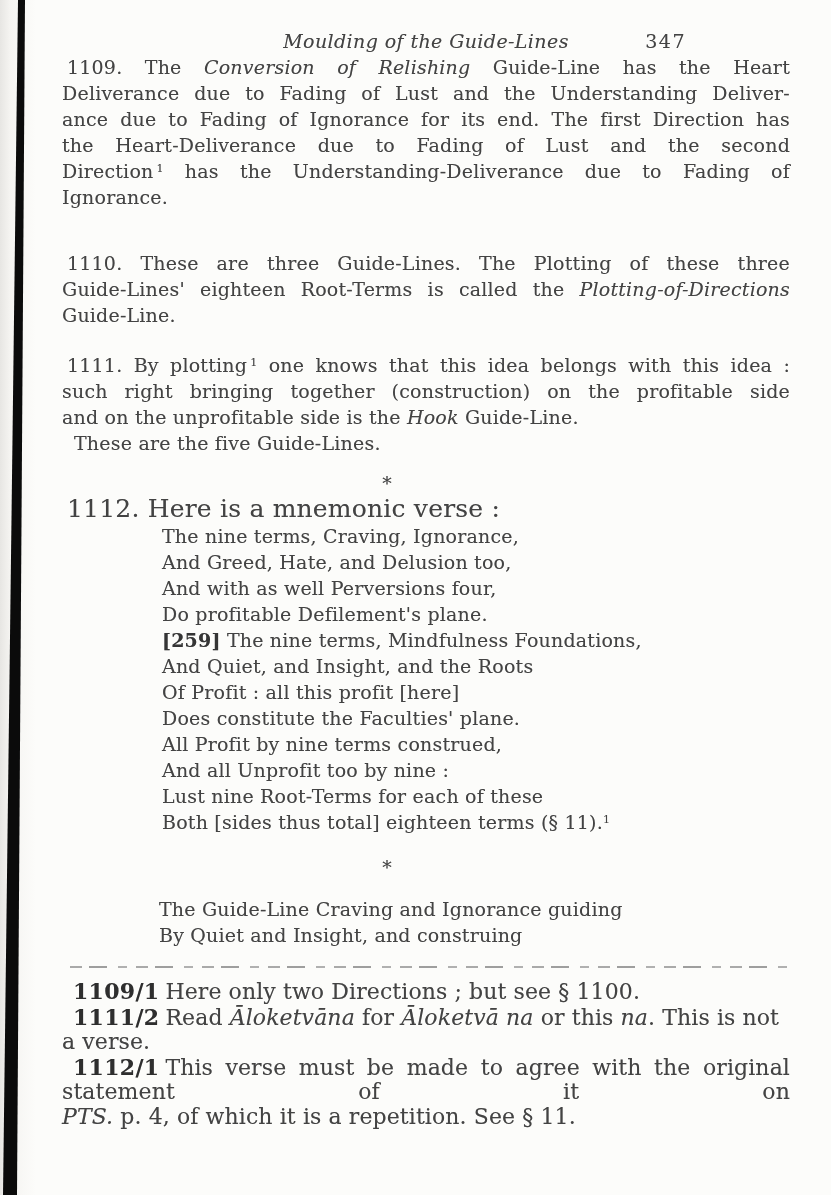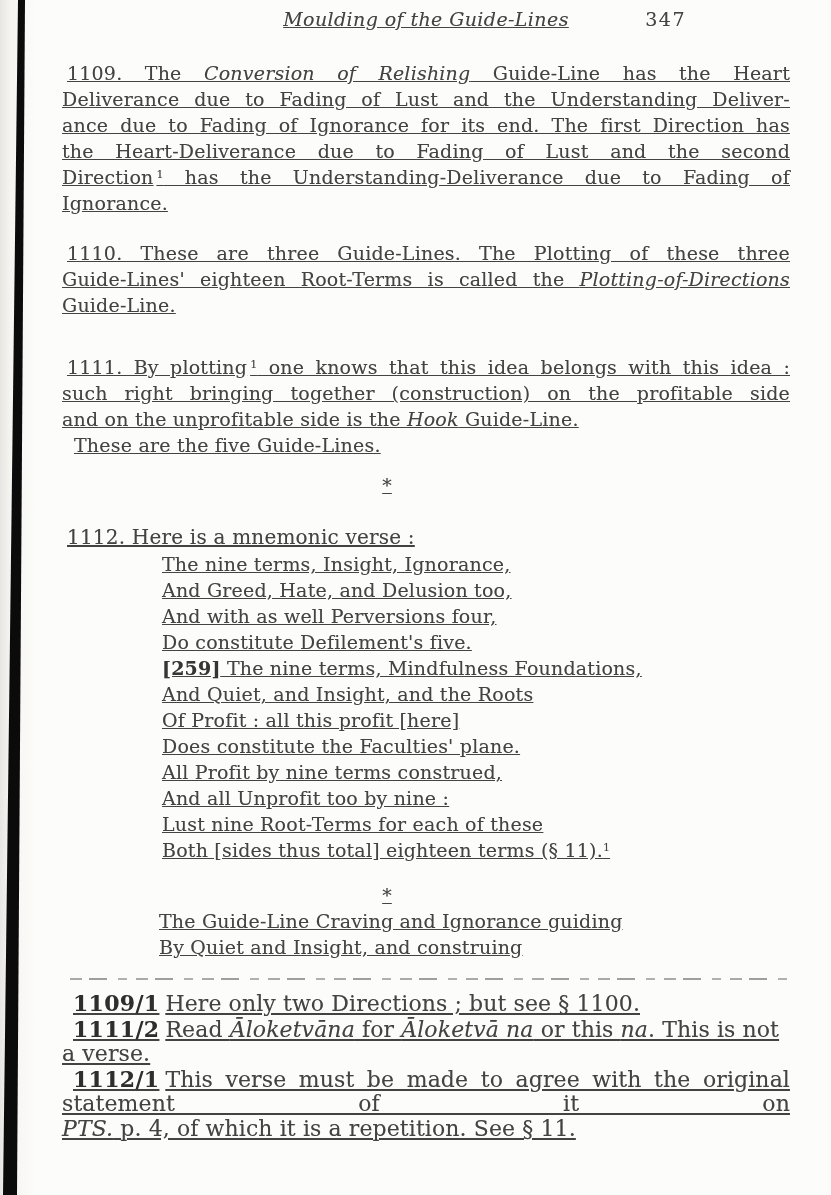--- a/index.html
+++ b/index.html
@@ -17,55 +17,55 @@
   }
 
   
   .spine {
     position: absolute; left: 0; top: 0;
     width: 34px; height: 1195px;
     background: #0b0b0b;
     clip-path: polygon(18px 0, 25px 0, 17px 100%, 3px 100%);
   }
 
-  .content { position: absolute; left: 62px; top: 6px; width: 728px; text-decoration: underline; }
+  .content { position: absolute; left: 62px; top: 28px; width: 728px; }
 
   .header {
     position: relative; height: 26px;
     font-style: italic; font-size: 19px; line-height: 26px;
     text-align: center; letter-spacing: 0.4px;
   }
   .pageno { position: absolute; right: 104px; top: 0; font-style: normal; letter-spacing: 1.5px; }
 
   .para { font-size: 19px; line-height: 26px; letter-spacing: 0.2px; }
   .jl { text-align: justify; text-align-last: justify; text-justify: inter-word; }
   .nl { text-align: left; }
   .ind  { text-indent: 5px; }
   .ind2 { text-indent: 12px; }
   .it { font-style: italic; }
   .bd { font-weight: bold; color: #353535; }
 
   sup { font-size: 11px; line-height: 0; vertical-align: 6px; }
   sup.sp { margin-left: 3px; }
 
-  .mt-p1109 { margin-top: 28px; }
-  .mt-p1110 { margin-top: 24px; }
-  .mt-p1111 { margin-top: 36px; }
+  .mt-p1109 { }
+  .mt-p1110 { margin-top: 40px; }
+  .mt-p1111 { margin-top: 24px; }
 
   .sep {
     margin-top: 14px; height: 26px;
     font-size: 19px; line-height: 26px;
     text-align: center; position: relative; left: -39px;
   }
   .sep2 { margin-top: 19px; }
 
-  .p1112 { margin-top: 26px; font-size: 20px; line-height: 26px; letter-spacing: 0.2px; }
+  .p1112 { font-size: 25px; line-height: 26px; letter-spacing: 0.2px; }
 
   .verse { margin-top: 1px; margin-left: 100px; font-size: 19px; line-height: 26px; letter-spacing: 0.2px; }
-  .closing { margin-left: 97px; font-size: 19px; line-height: 26px; letter-spacing: 0.2px; }
+  .closing { margin-top: 16px; margin-left: 97px; font-size: 19px; line-height: 26px; letter-spacing: 0.2px; }
 
   .fnrule {
     margin-top: 18px; margin-left: 8px;
     width: 718px; height: 2px;
     background: repeating-linear-gradient(90deg,
       #868686 0 12px, transparent 12px 19px,
       #767676 19px 37px, transparent 37px 48px,
       #909090 48px 57px, transparent 57px 66px);
     opacity: 0.7;
   }
@@ -107,24 +107,24 @@
       <div class="jl">such right bringing together (construction) on the profitable side</div>
       <div class="nl"><span>and on the unprofitable side is the </span><span class="it">Hook</span><span> Guide-Line.</span></div>
       <div class="nl ind2">These are the five Guide-Lines.</div>
     </div>
 
     <div class="sep">*</div>
 
     <div class="p1112 ind">1112. Here is a mnemonic verse :</div>
 
     <div class="verse">
-      <div>The nine terms, Insight, Ignorance,</div>
+      <div>The nine terms, Craving, Ignorance,</div>
       <div>And Greed, Hate, and Delusion too,</div>
       <div>And with as well Perversions four,</div>
-      <div>Do constitute Defilement's five.</div>
+      <div>Do profitable Defilement's plane.</div>
       <div><span class="bd">[259]</span><span> The nine terms, Mindfulness Foundations,</span></div>
       <div>And Quiet, and Insight, and the Roots</div>
       <div>Of Profit :  all this profit [here]</div>
       <div>Does constitute the Faculties' plane.</div>
       <div>All Profit by nine terms construed,</div>
       <div>And all Unprofit too by nine :</div>
       <div>Lust nine Root-Terms for each of these</div>
       <div><span>Both [sides thus total] eighteen terms (§ 11).</span><sup>1</sup></div>
     </div>
 

